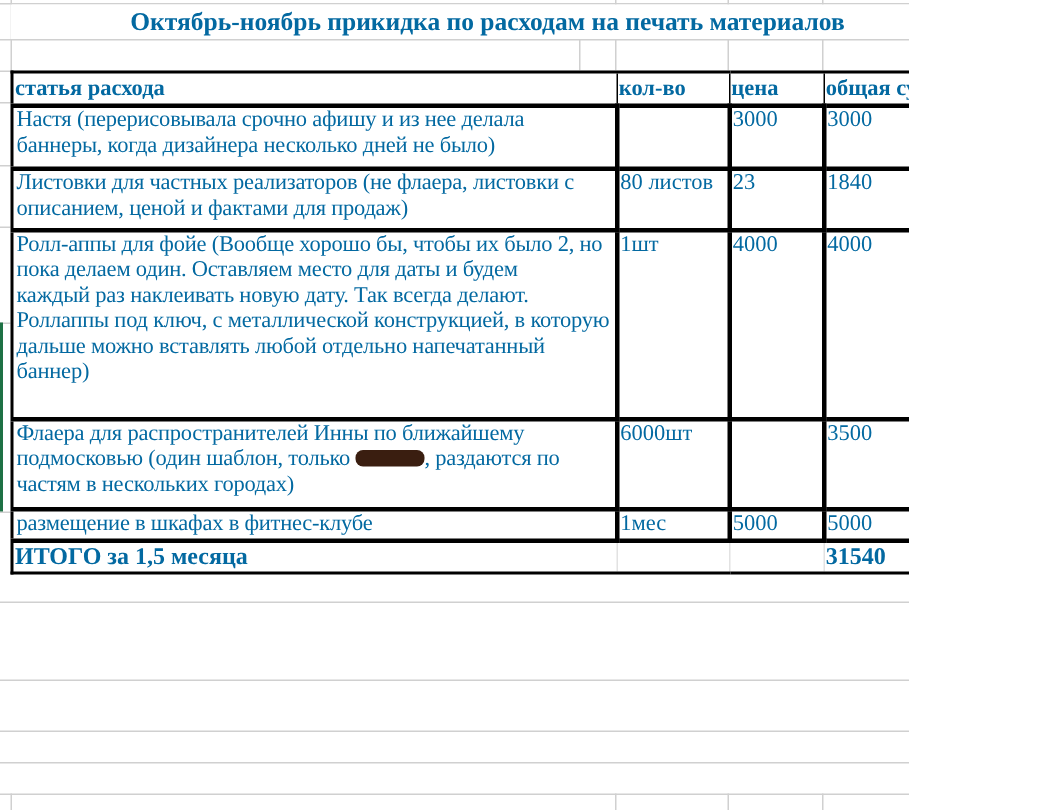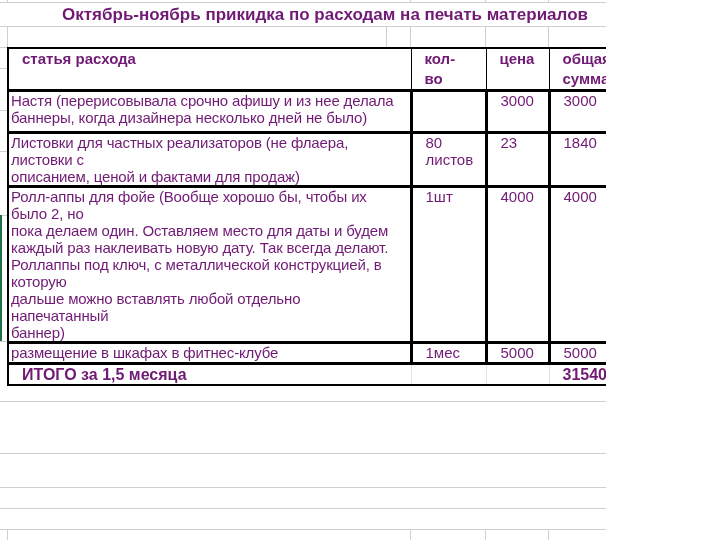--- a/index.html
+++ b/index.html
@@ -1,32 +1,32 @@
 <!DOCTYPE html>
 <html><head>
 <meta charset="utf-8">
 <style>
   html,body{margin:0;padding:0;background:#fff;}
   .canvas{position:relative;width:606px;height:540px;background:#ffffff;overflow:hidden;
-          font-family:Liberation Sans, sans-serif;color:#701a75;}
+          font-family:Liberation Serif, serif;color:#0369a1;}
   
   .gl{position:absolute;background:#d0d0d0;z-index:1;}
   .glh{height:1px;left:0;width:705px;}
   .glv{width:1px;}
   
   .title-cell{position:absolute;left:7px;top:3px;width:636px;height:23px;background:#fff;z-index:2;
               text-align:center;font-weight:bold;font-size:17px;line-height:24px;white-space:nowrap;}
   
   table.sheet{position:absolute;left:7px;top:47px;width:636px;z-index:2;background:#fff;
               border-collapse:collapse;table-layout:fixed;font-size:15px;line-height:17px;}
   table.sheet col.c-item{width:403px;}
   table.sheet col.c-qty{width:75px;}
   table.sheet col.c-price{width:63px;}
   table.sheet col.c-total{width:95px;}
-  th,td{padding:0 13px;vertical-align:top;overflow:hidden;font-weight:normal;text-align:left;margin-top:12px;}
+  th,td{padding:0 1px;vertical-align:top;overflow:hidden;font-weight:normal;text-align:left;margin-top:12px;}
   thead th{border:1px solid #000;border-top:2px solid #000;font-weight:bold;height:20px;line-height:20px;}
   thead th:first-child{border-left:2px solid #000;}
   thead th:last-child{border-right:2px solid #0ea5e9;}
   td.c{border:3px solid #000000;}
   td.c:first-child{border-left:2px solid #000;}
   td.last{border-right:2px solid #000;}
   td.item{white-space:pre-wrap;letter-spacing:-0.15px;padding-left:2px;}
   .num{}
   
   tr.total-row td{border:none;border-top:1px solid #000;border-bottom:2px solid #000;height:19px;
@@ -108,20 +108,28 @@
           <td class="c item">Ролл-аппы для фойе (Вообще хорошо бы, чтобы их было 2, но
 пока делаем один. Оставляем место для даты и будем
 каждый раз наклеивать новую дату. Так всегда делают.
 Роллаппы под ключ, с металлической конструкцией, в которую
 дальше можно вставлять любой отдельно напечатанный
 баннер)</td>
           <td class="c">1шт</td>
           <td class="c num">4000</td>
           <td class="c num last">4000</td>
         </tr>
+        <tr style="height: 60px;">
+          <td class="c item">Флаера для распространителей Инны по ближайшему
+подмосковью (один шаблон, только <span class="redact"></span>, раздаются по
+частям в нескольких городах)</td>
+          <td class="c">6000шт</td>
+          <td class="c num"></td>
+          <td class="c num last">3500</td>
+        </tr>
         <tr style="height: 21px;">
           <td class="c item">размещение в шкафах в фитнес-клубе</td>
           <td class="c">1мес</td>
           <td class="c num">5000</td>
           <td class="c num last">5000</td>
         </tr>
       </tbody>
     <tbody>
       <tr class="total-row">
         <td>ИТОГО за 1,5 месяца</td>

